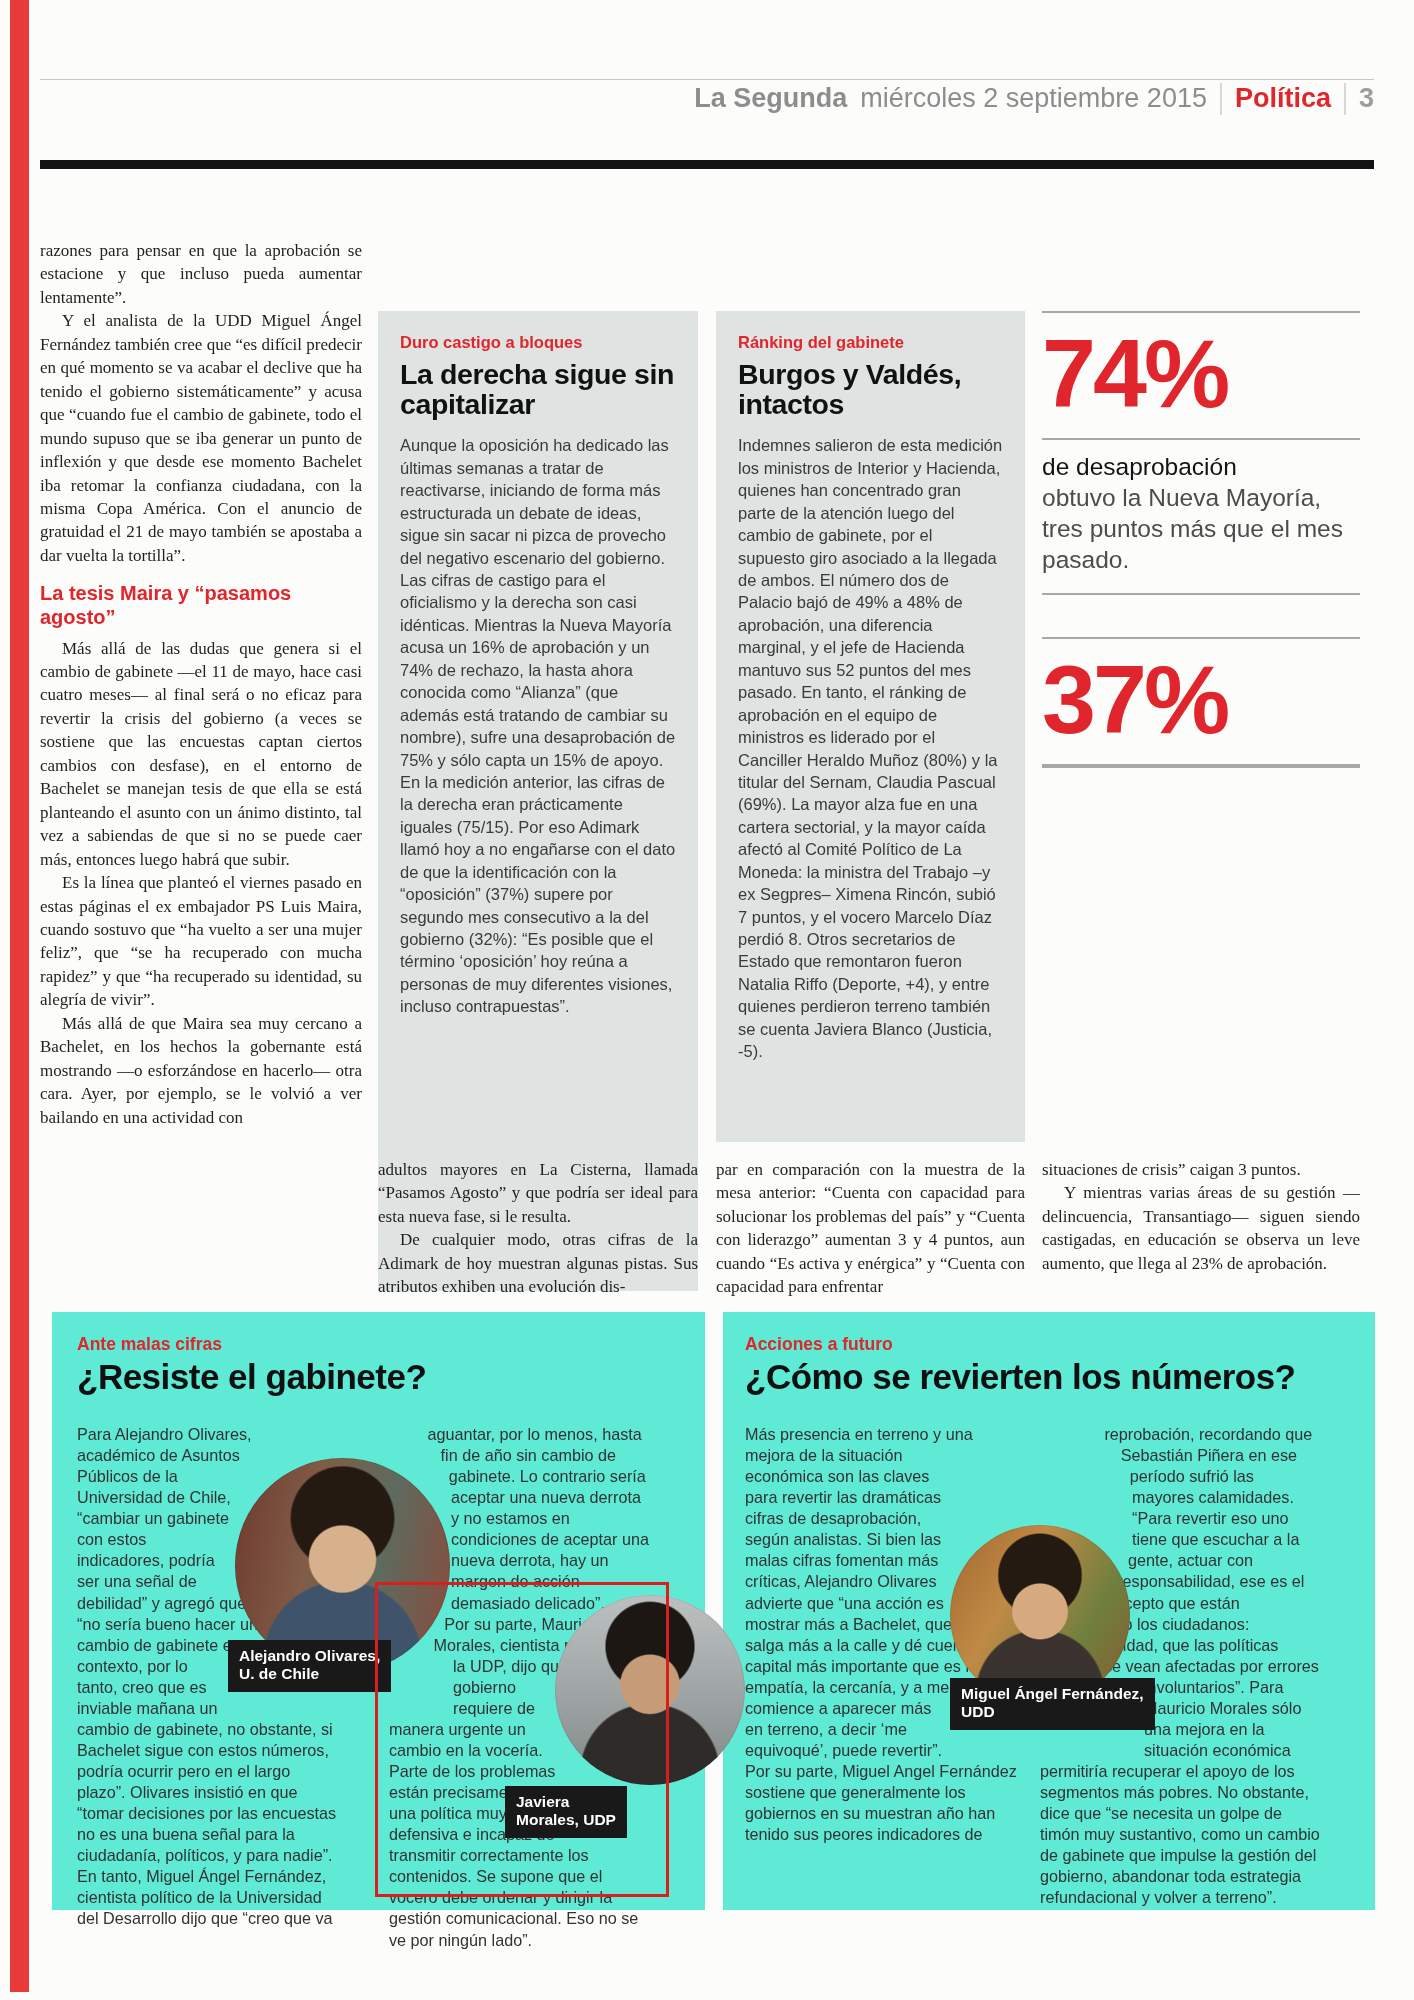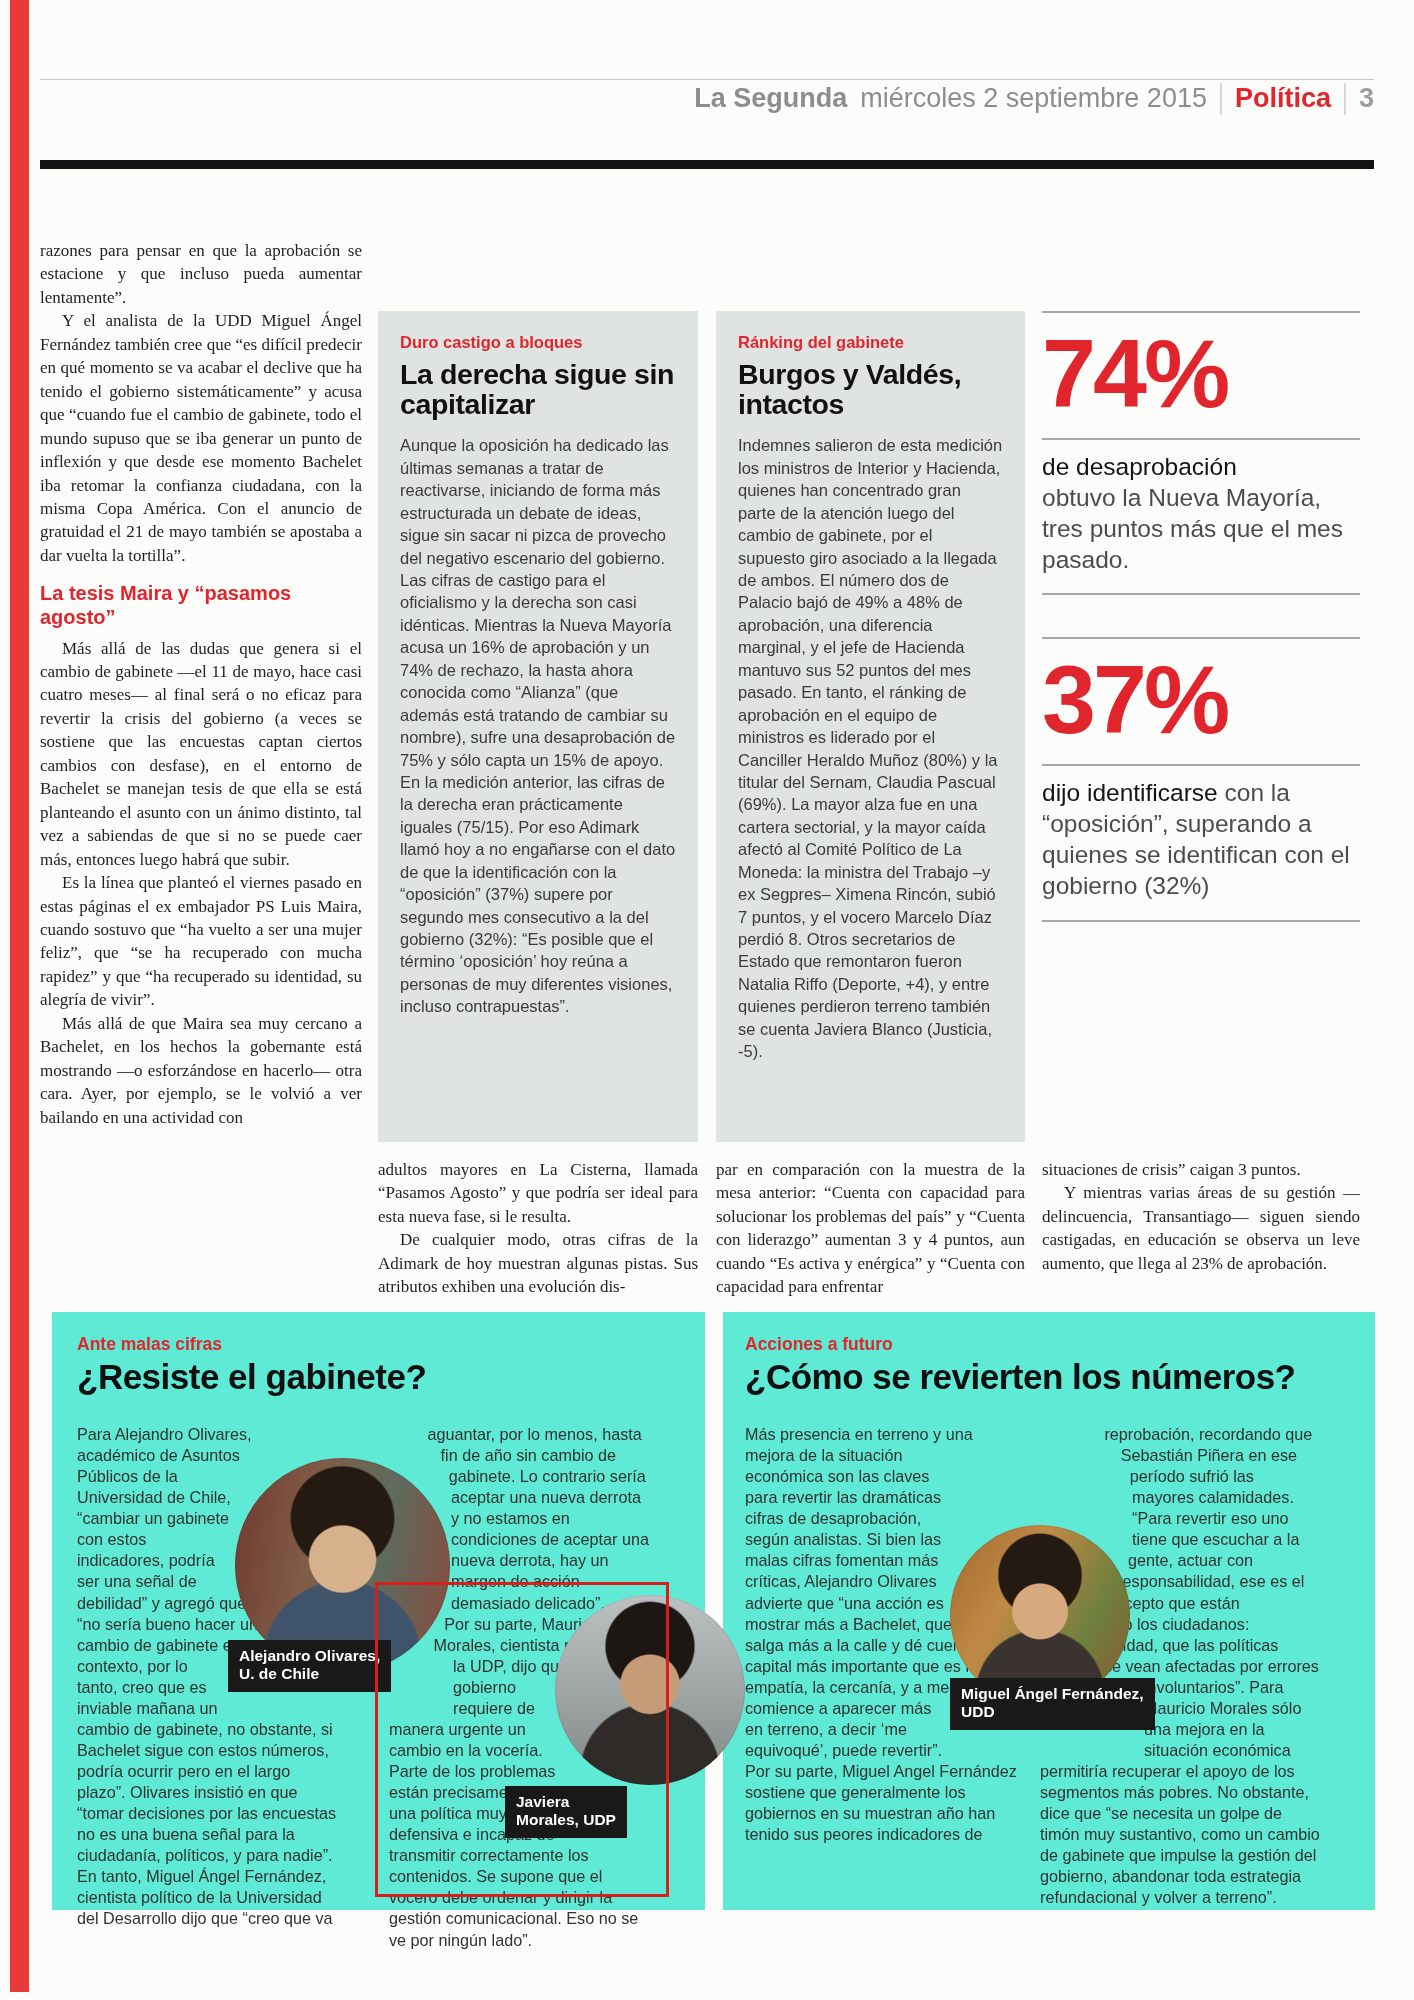--- a/index.html
+++ b/index.html
@@ -27,21 +27,21 @@
   .serifcol p { margin:0; }
   .serifcol p.ind { text-indent:22px; }
   #colLeft { left:40px; top:239px; width:322px; }
   .subhead { font-family:"Liberation Sans", sans-serif; color:#e2242b; font-weight:bold; font-size:20px; line-height:1.18; margin:15px 0 7px 0; text-align:left; }
   #contA { left:378px; top:1158px; width:320px; }
   #contB { left:716px; top:1158px; width:309px; }
   #contC { left:1042px; top:1158px; width:318px; }
 
   
   .graybox { position:absolute; background:#dfe4e3; padding:22px; box-sizing:border-box; }
-  #boxDerecha { left:378px; top:311px; width:320px; height:831px; }
+  #boxDerecha { left:378px; top:311px; width:320px; height:980px; }
   #boxRanking { left:716px; top:311px; width:309px; height:831px; }
   .kicker { color:#e2242b; font-weight:bold; font-size:16.5px; margin:0 0 7px 0; }
   .boxheadline { color:#111; font-weight:bold; font-size:28.5px; line-height:1.06; letter-spacing:-0.4px; margin:0 0 15px 0; }
   .boxbody { font-size:16.5px; line-height:1.36; color:#3a3a3a; margin:0; }
 
   
   #statsCol { position:absolute; left:1042px; top:311px; width:318px; }
   .statrule { height:2px; background:#a8a8a8; }
   .statbig  { font-size:97px; font-weight:bold; color:#e0252c; line-height:1; letter-spacing:-3px; padding:12px 0 16px 0; }
   .statdesc { padding:12px 0 18px 0; font-size:24.5px; line-height:1.26; color:#4c4c4c; }
@@ -152,24 +152,20 @@
     <div class="statrule"></div>
     <div class="statdesc">
       <div class="b">de desaprobación</div>
       <div>obtuvo la Nueva Mayoría, tres puntos más que el mes pasado.</div>
     </div>
     <div class="statrule"></div>
     <div class="statgap"></div>
     <div class="statrule"></div>
     <div class="statbig">37%</div>
     <div class="statrule"></div>
-    <div class="statdesc">
-      <span class="b">dijo identificarse</span>
-      <span>con la “oposición”, superando a quienes se identifican con el gobierno (32%)</span>
-    </div>
     <div class="statrule"></div>
   </div>
 
   <div class="serifcol" id="contA">
     <p>adultos mayores en La Cisterna, llamada “Pasamos Agosto” y que podría ser ideal para esta nueva fase, si le resulta.</p>
     <p class="ind">De cualquier modo, otras cifras de la Adimark de hoy muestran algunas pistas. Sus atributos exhiben una evolución dis-</p>
   </div>
   <div class="serifcol" id="contB">
     <p>par en comparación con la muestra de la mesa anterior: “Cuenta con capacidad para solucionar los problemas del país” y “Cuenta con liderazgo” aumentan 3 y 4 puntos, aun cuando “Es activa y enérgica” y “Cuenta con capacidad para enfrentar</p>
   </div>

